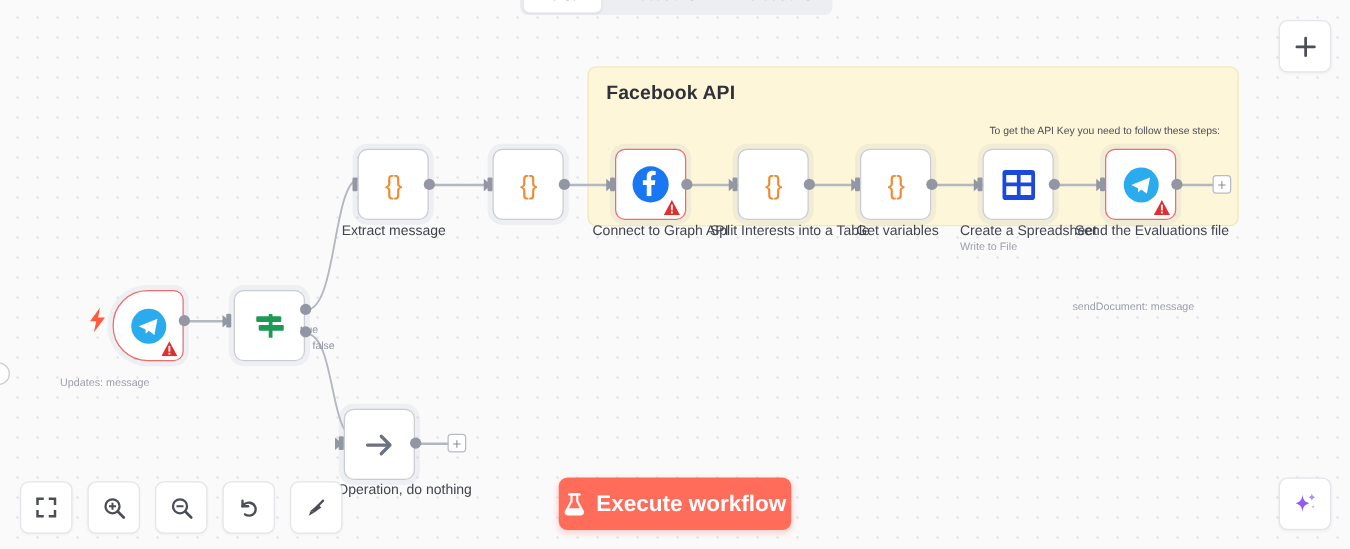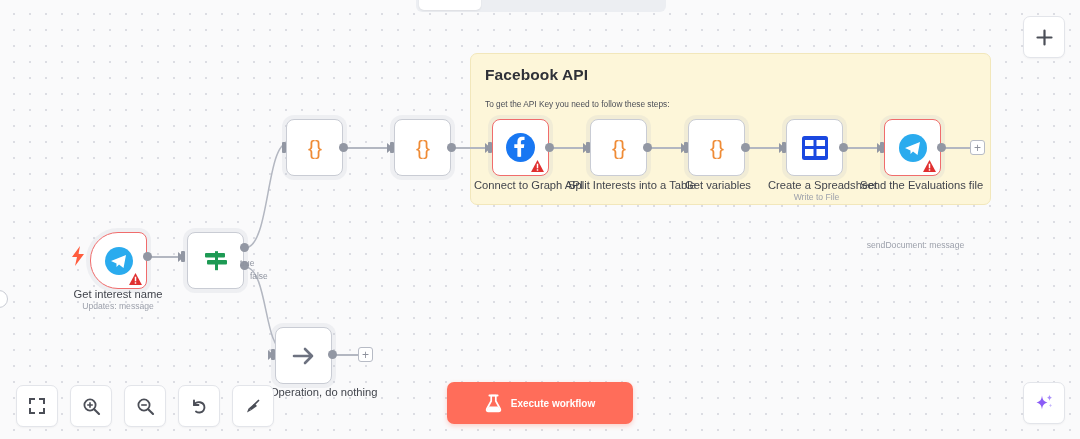--- a/index.html
+++ b/index.html
@@ -41,33 +41,33 @@
     background: #ffffff;
     color: #3c3f47;
     font-weight: 600;
     box-shadow: 0 1px 2px rgba(0,0,0,.07);
   }
 
   
   .sticky {
     position: absolute;
     left: 470px; top: 53px;
-    width: 521px; height: 152px;
+    width: 521px; height: 128px;
     background: #fdf6d9;
     border: 1px solid #f2e7bb;
     border-radius: 7px;
     padding: 12px 14px;
     z-index: 1;
   }
   .sticky-title {
     font-size: 15.5px; font-weight: 700; color: #2f3138;
     letter-spacing: .1px;
     margin-bottom: 14px;
   }
-  .sticky-text { font-size: 8.3px; color: #4b4e57; line-height: 12px; }
+  .sticky-text { font-size: 8.3px; color: #4b4e57; line-height: 12px; text-align: right; }
   .sticky-link { font-size: 8.3px; color: #d4604a; line-height: 12px; word-break: break-all; }
 
   
   .node {
     position: absolute;
     width: 57px; height: 57px;
     background: #ffffff;
     border: 1.4px solid #c9ccd4;
     border-radius: 8px;
     display: flex; align-items: center; justify-content: center;
@@ -89,21 +89,20 @@
     position: absolute;
     text-align: center;
     font-size: 11.2px;
     color: #41444c;
     white-space: nowrap;
     line-height: 14px;
     z-index: 9;
   }
   .node-sub {
     position: absolute;
-    text-align: center;
     font-size: 8.6px;
     color: #9ca0ab;
     white-space: nowrap;
     line-height: 12px;
     z-index: 9;
   }
 
   
   .dot {
     position: absolute;
@@ -162,21 +161,21 @@
 
   
   .execute {
     position: absolute; left: 447px; bottom: 15px;
     width: 186px; height: 42px;
     background: #ff6d5a;
     border-radius: 7px;
     display: flex; align-items: center; justify-content: center;
     gap: 9px;
     color: #fff;
-    font-size: 10px; font-weight: 600;
+    font-size: 18px; font-weight: 600;
     box-shadow: 0 2px 5px rgba(255,109,90,.3);
     z-index: 30;
   }
 
   
   .corner-btn {
     position: absolute;
     width: 42px; height: 42px;
     background: #fff;
     border: 1px solid #e3e5ea;
@@ -250,21 +249,20 @@
       <circle cx="15" cy="15" r="14" fill="#2aabee"></circle>
       <path d="M7,15 L22,9 L19.5,22 L15,18.5 L12.5,21 L12.5,17.5 Z" fill="#ffffff"></path>
     </svg>
     <svg class="err-badge" viewBox="0 0 14 13">
       <path d="M7,0 L14,13 L0,13 Z" fill="#e02f2f"></path>
       <rect x="6.2" y="4" width="1.6" height="5" fill="#fff"></rect>
       <rect x="6.2" y="10" width="1.6" height="1.6" fill="#fff"></rect>
     </svg>
   </div>
   <div class="dot" style="left:143px; top:252px;"></div>
-  <div class="node-label" style="left:48px; top:287px; width:140px;">Get interest name</div>
   <div class="node-sub" style="left:48px; top:300px; width:140px;">Updates: message</div>
 
   <div class="instub" style="left:181px; top:251px;"></div>
   <div class="inarrow" style="left:178px; top:252px;"></div>
   <div class="node node-shadow" style="left:187px; top:232px;">
     <svg width="30" height="30" viewBox="0 0 30 30">
       <rect x="4" y="7" width="20" height="4.5" rx="1" fill="#1d9a54"></rect>
       <rect x="14" y="5.2" width="3" height="19" fill="#1d9a54"></rect>
       <rect x="6" y="14" width="20" height="4.5" rx="1" fill="#1d9a54"></rect>
     </svg>
@@ -274,20 +272,21 @@
   <div class="port-label" style="left:240px; top:243px;margin-top:15px;">true</div>
   <div class="port-label" style="left:250px; top:271px;">false</div>
 
   <div class="instub" style="left:282px; top:142px;"></div>
   <div class="node node-shadow" style="left:286px; top:119px;">
     <svg width="30" height="30" viewBox="0 0 30 30">
       <text x="15" y="22" font-family="Liberation Sans, sans-serif" font-size="21" font-weight="400" fill="#ef8b35" text-anchor="middle">{}</text>
     </svg>
   </div>
   <div class="dot" style="left:339px; top:143px;"></div>
+  <div class="node-label" style="left:245px; top:178px; width:140px;">Extract message</div>
 
   <div class="instub" style="left:390px; top:142px;"></div>
   <div class="inarrow" style="left:387px; top:143px;"></div>
   <div class="node node-shadow" style="left:394px; top:119px;">
     <svg width="30" height="30" viewBox="0 0 30 30">
       <text x="15" y="22" font-family="Liberation Sans, sans-serif" font-size="21" fill="#ef8b35" text-anchor="middle">{}</text>
     </svg>
   </div>
   <div class="dot" style="left:447px; top:143px;"></div>
 

